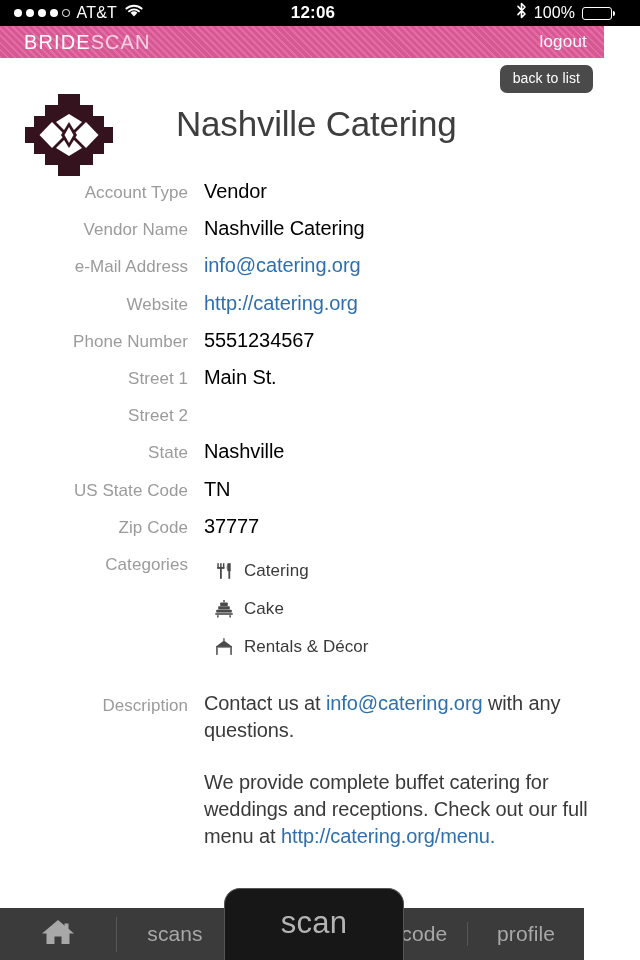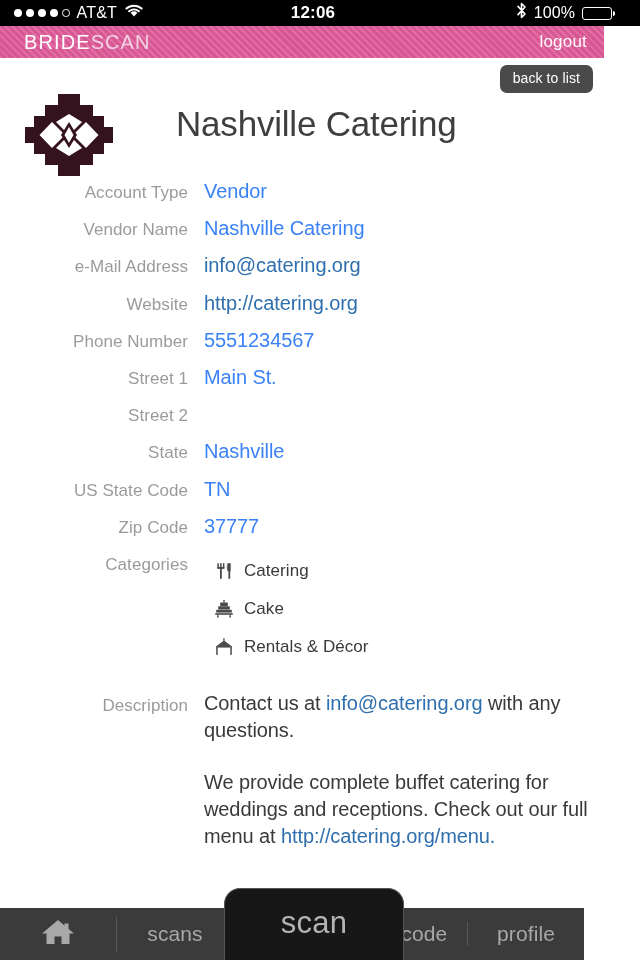--- a/index.html
+++ b/index.html
@@ -177,21 +177,21 @@
     flex: 0 0 188px;
     text-align: right;
     color: #9b9b9b;
     font-size: 17px;
     padding-top: 3px;
     letter-spacing: 0.05px;
   }
   .field .val {
     flex: 1 1 auto;
     padding-left: 16px;
-    color: #3b82f6;
+    color: #000000;
     font-size: 20px;
     letter-spacing: -0.1px;
     min-height: 22px;
   }
   .field .val.link { color: #2f6fad; }
 
   
   .field.cats { margin-bottom: 18px; }
   .cat-list { padding-left: 16px; }
   .cat-row {

